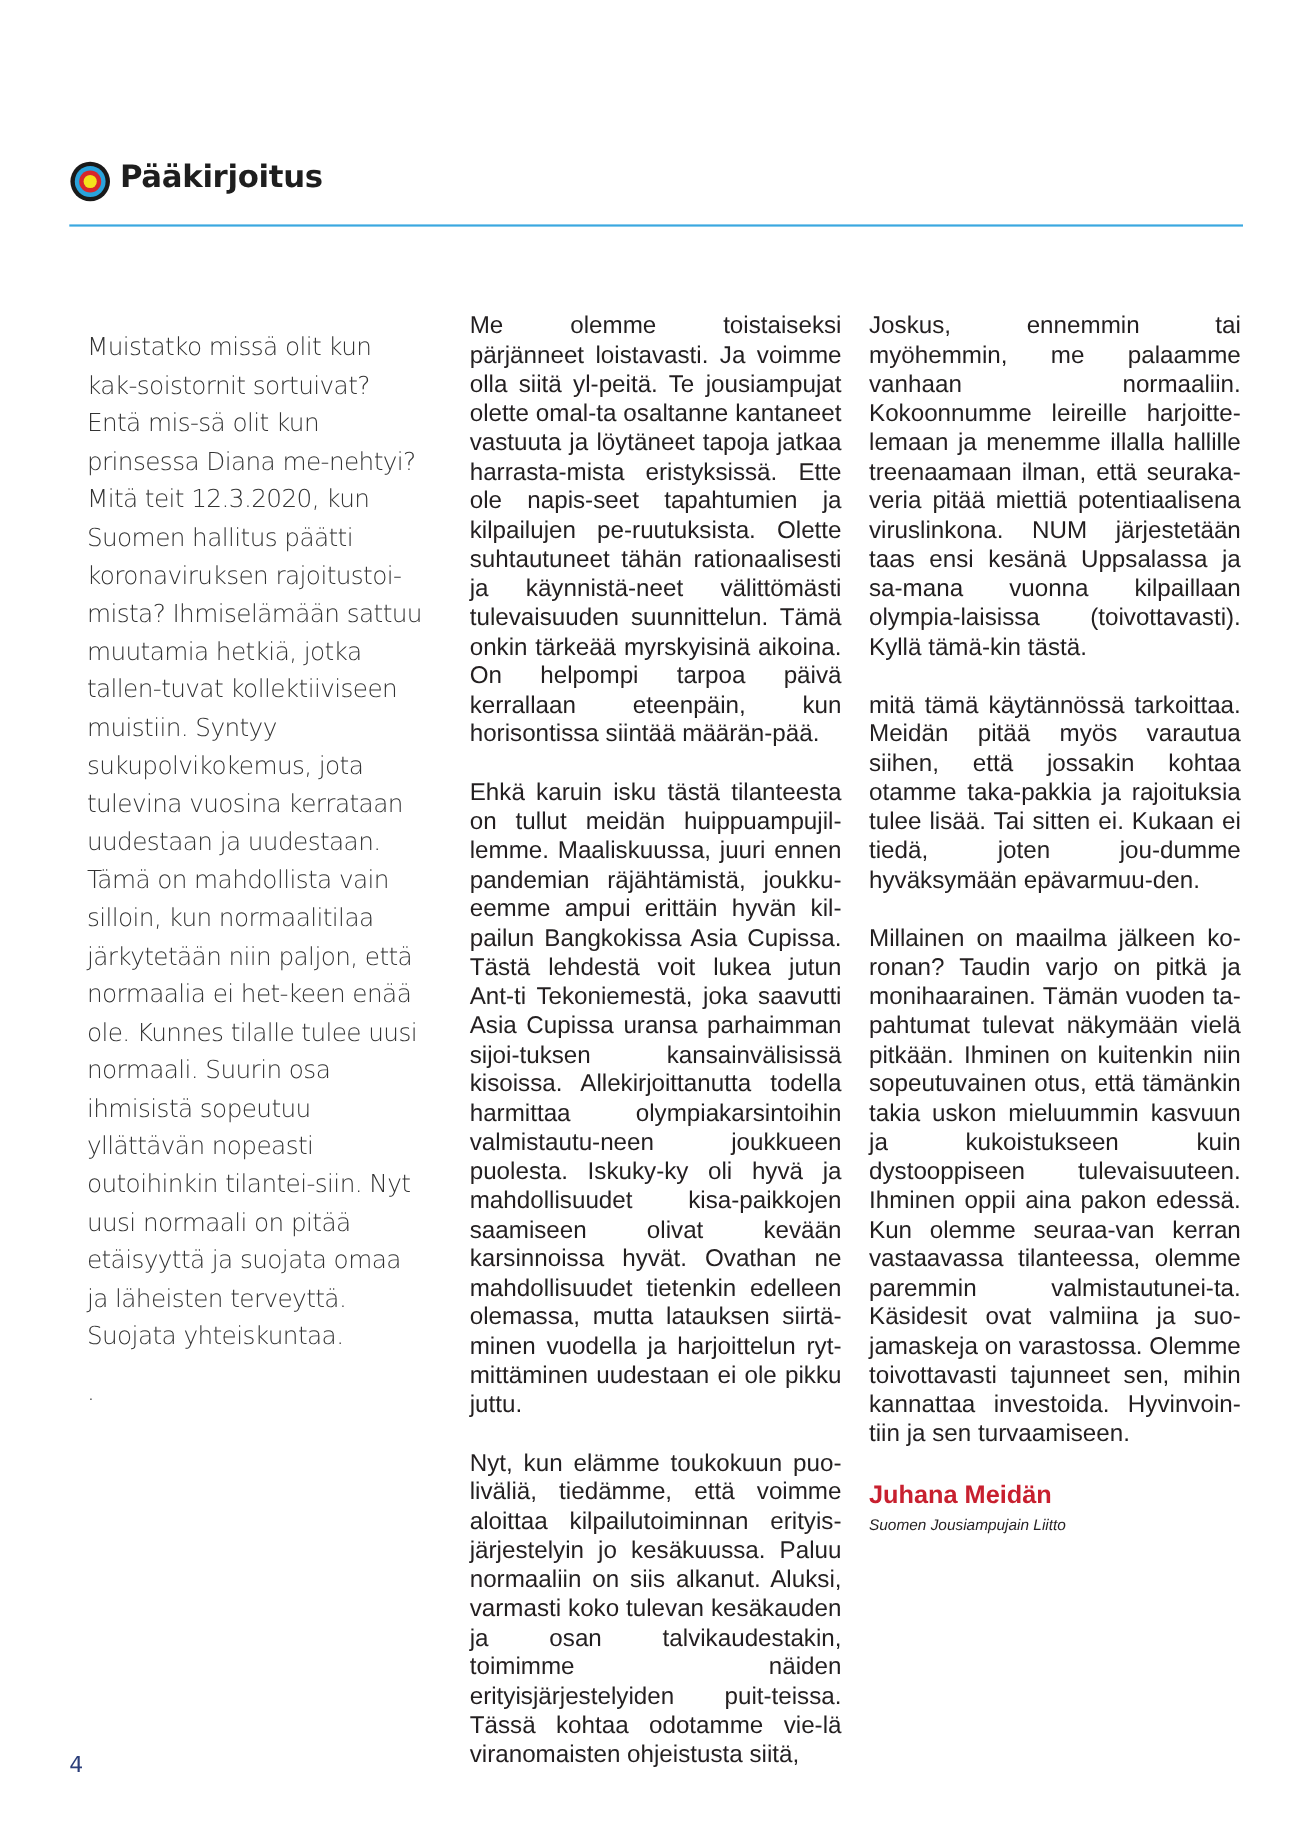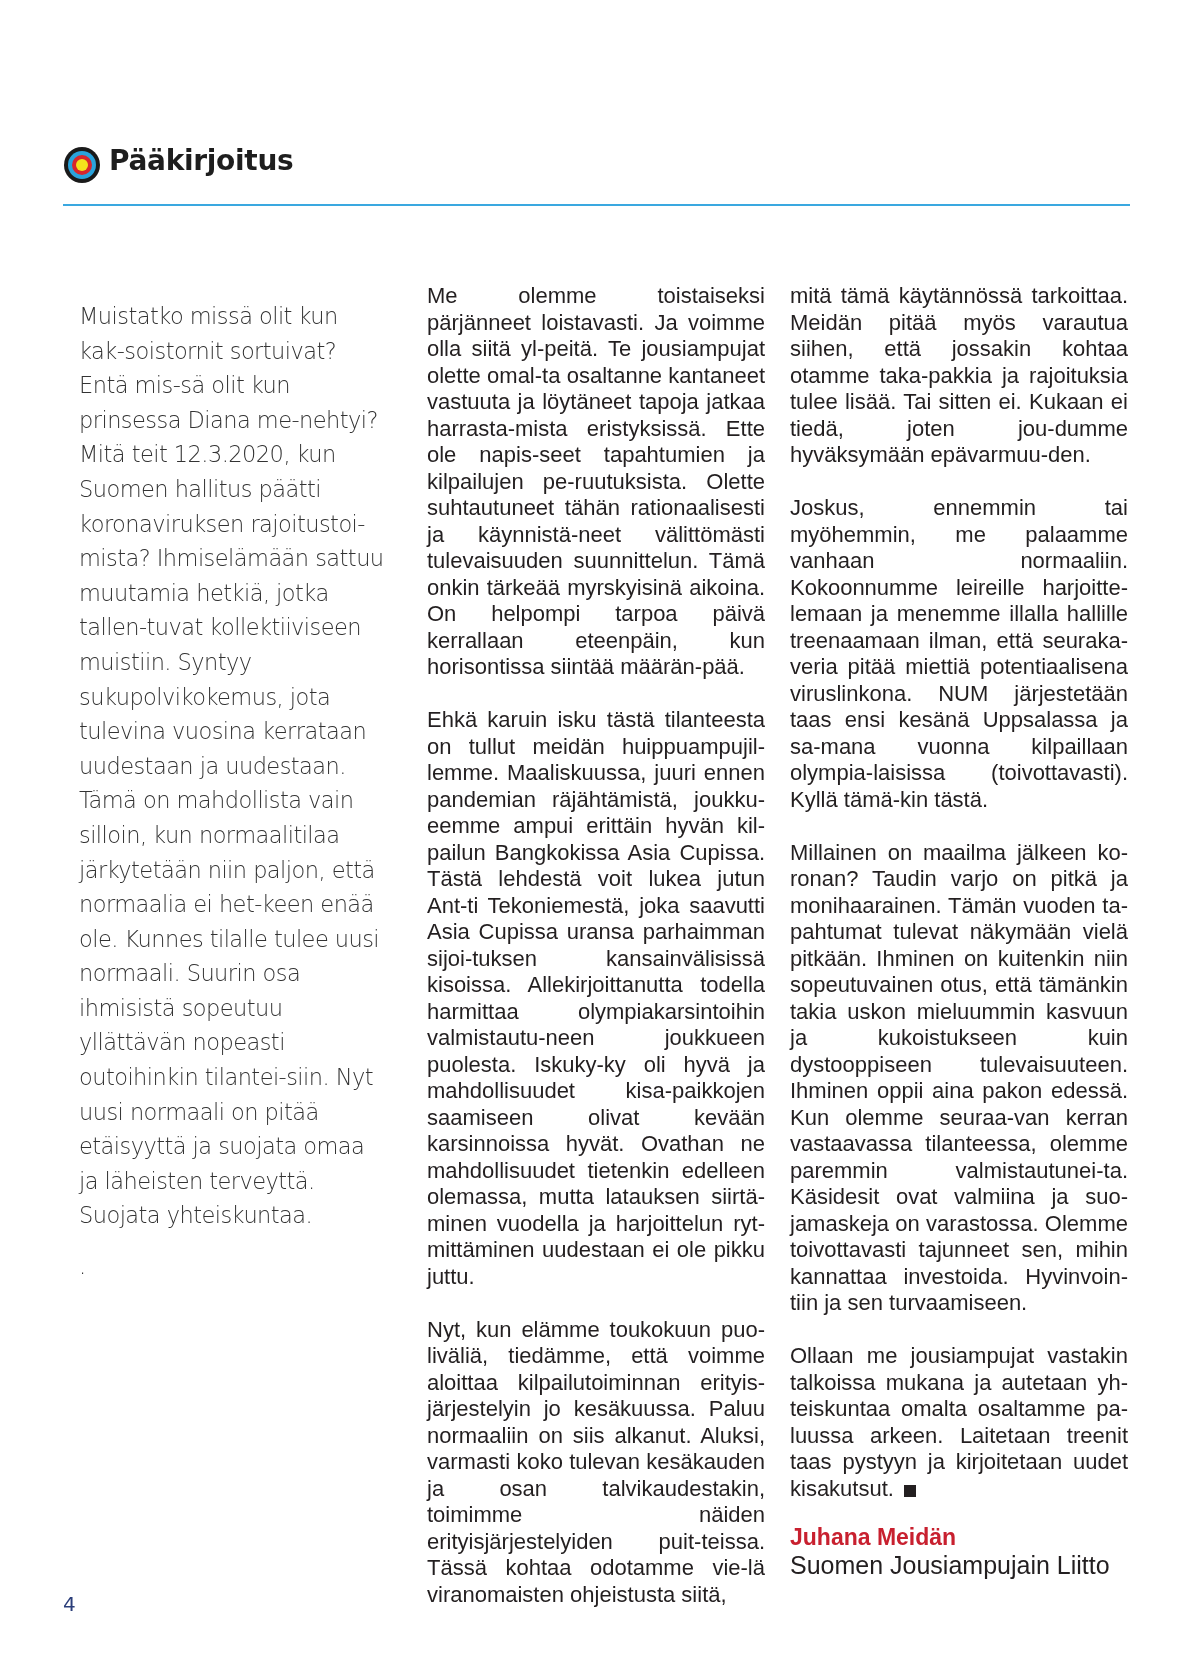--- a/index.html
+++ b/index.html
@@ -13,21 +13,21 @@
   .col1 { left:63px; width:338px; font-family:"DejaVu Sans", sans-serif; font-weight:300; font-size:22.5px; line-height:34.6px; color:#333; letter-spacing:-0.55px; }
   .col1 p { margin:16px; }
   .col1 .dot { margin-top:0; }
 
   .col2 { left:427px; width:338px; }
   .col3 { left:790px; width:338px; }
   .col2 p, .col3 p { margin:0 0 26.5px 0; font-family:Liberation Sans, sans-serif; font-size:22px; line-height:26.5px; text-align:justify; hyphens:manual; color:#231f20; }
   .endmark { display:inline-block; width:12px; height:12px; background:#231f20; margin-left:10px; vertical-align:-1px; }
 
   .sig-name { margin-top:4px; font-family:"Liberation Sans", sans-serif; font-weight:bold; font-size:23px; color:#c8202f; line-height:30px; }
-  .sig-org { font-family:"Liberation Sans", sans-serif; font-size:25px; color:#231f20; line-height:26px; }
+  .sig-org { font-family:"Liberation Sans", sans-serif; font-style:italic; font-size:14px; color:#231f20; line-height:26px; }
 
   .pagenum { position:absolute; left:63px; top:1592px; font-family:"DejaVu Sans", sans-serif; font-size:20px; color:#2b3e7a; }
 </style>
 </head>
 <body>
 
 <div class="header">
   <svg class="target" viewBox="0 0 38 38">
     <circle cx="19" cy="19" r="18" fill="#1a1a1a"></circle>
     <circle cx="19" cy="19" r="14" fill="#2aa3dc"></circle>
@@ -43,21 +43,20 @@
   <p class="dot">.</p>
 </div>
 
 <div class="col col2">
   <p>Me olemme toistaiseksi pärjänneet loistavasti. Ja voimme olla siitä yl-peitä. Te jousiampujat olette omal-ta osaltanne kantaneet vastuuta ja löytäneet tapoja jatkaa harrasta-mista eristyksissä. Ette ole napis-seet tapahtumien ja kilpailujen pe-ruutuksista. Olette suhtautuneet tähän rationaalisesti ja käynnistä-neet välittömästi tulevaisuuden suunnittelun. Tämä onkin tärkeää myrskyisinä aikoina. On helpompi tarpoa päivä kerrallaan eteenpäin, kun horisontissa siintää määrän-pää.</p>
   <p>Ehkä karuin isku tästä tilanteesta on tullut meidän huippuampujil-lemme. Maaliskuussa, juuri ennen pandemian räjähtämistä, joukku-eemme ampui erittäin hyvän kil-pailun Bangkokissa Asia Cupissa. Tästä lehdestä voit lukea jutun Ant-ti Tekoniemestä, joka saavutti Asia Cupissa uransa parhaimman sijoi-tuksen kansainvälisissä kisoissa. Allekirjoittanutta todella harmittaa olympiakarsintoihin valmistautu-neen joukkueen puolesta. Iskuky-ky oli hyvä ja mahdollisuudet kisa-paikkojen saamiseen olivat kevään karsinnoissa hyvät. Ovathan ne mahdollisuudet tietenkin edelleen olemassa, mutta latauksen siirtä-minen vuodella ja harjoittelun ryt-mittäminen uudestaan ei ole pikku juttu.</p>
   <p>Nyt, kun elämme toukokuun puo-liväliä, tiedämme, että voimme aloittaa kilpailutoiminnan erityis-järjestelyin jo kesäkuussa. Paluu normaaliin on siis alkanut. Aluksi, varmasti koko tulevan kesäkauden ja osan talvikaudestakin, toimimme näiden erityisjärjestelyiden puit-teissa. Tässä kohtaa odotamme vie-lä viranomaisten ohjeistusta siitä,</p>
 </div>
 
 <div class="col col3">
+  <p>Joskus, ennemmin tai myöhemmin, me palaamme vanhaan normaaliin. Kokoonnumme leireille harjoitte-lemaan ja menemme illalla hallille treenaamaan ilman, että seuraka-veria pitää miettiä potentiaalisena viruslinkona. NUM järjestetään taas ensi kesänä Uppsalassa ja sa-mana vuonna kilpaillaan olympia-laisissa (toivottavasti). Kyllä tämä-kin tästä.</p>
   <p>mitä tämä käytännössä tarkoittaa. Meidän pitää myös varautua siihen, että jossakin kohtaa otamme taka-pakkia ja rajoituksia tulee lisää. Tai sitten ei. Kukaan ei tiedä, joten jou-dumme hyväksymään epävarmuu-den.</p>
-  <p>Joskus, ennemmin tai myöhemmin, me palaamme vanhaan normaaliin. Kokoonnumme leireille harjoitte-lemaan ja menemme illalla hallille treenaamaan ilman, että seuraka-veria pitää miettiä potentiaalisena viruslinkona. NUM järjestetään taas ensi kesänä Uppsalassa ja sa-mana vuonna kilpaillaan olympia-laisissa (toivottavasti). Kyllä tämä-kin tästä.</p>
   <p>Millainen on maailma jälkeen ko-ronan? Taudin varjo on pitkä ja monihaarainen. Tämän vuoden ta-pahtumat tulevat näkymään vielä pitkään. Ihminen on kuitenkin niin sopeutuvainen otus, että tämänkin takia uskon mieluummin kasvuun ja kukoistukseen kuin dystooppiseen tulevaisuuteen. Ihminen oppii aina pakon edessä. Kun olemme seuraa-van kerran vastaavassa tilanteessa, olemme paremmin valmistautunei-ta. Käsidesit ovat valmiina ja suo-jamaskeja on varastossa. Olemme toivottavasti tajunneet sen, mihin kannattaa investoida. Hyvinvoin-tiin ja sen turvaamiseen.</p>
-  <p style="margin-bottom:20px;"><span>Ollaan me jousiampujat vastakin talkoissa mukana ja autetaan yh-teiskuntaa omalta osaltamme pa-luussa arkeen. Laitetaan treenit taas pystyyn ja kirjoitetaan uudet kisakutsut.</span><span class="endmark"></span></p>
   <div class="sig-name">Juhana Meidän</div>
   <div class="sig-org">Suomen Jousiampujain Liitto</div>
 </div>
 
 <div class="pagenum">4</div>
 
 </body></html>

